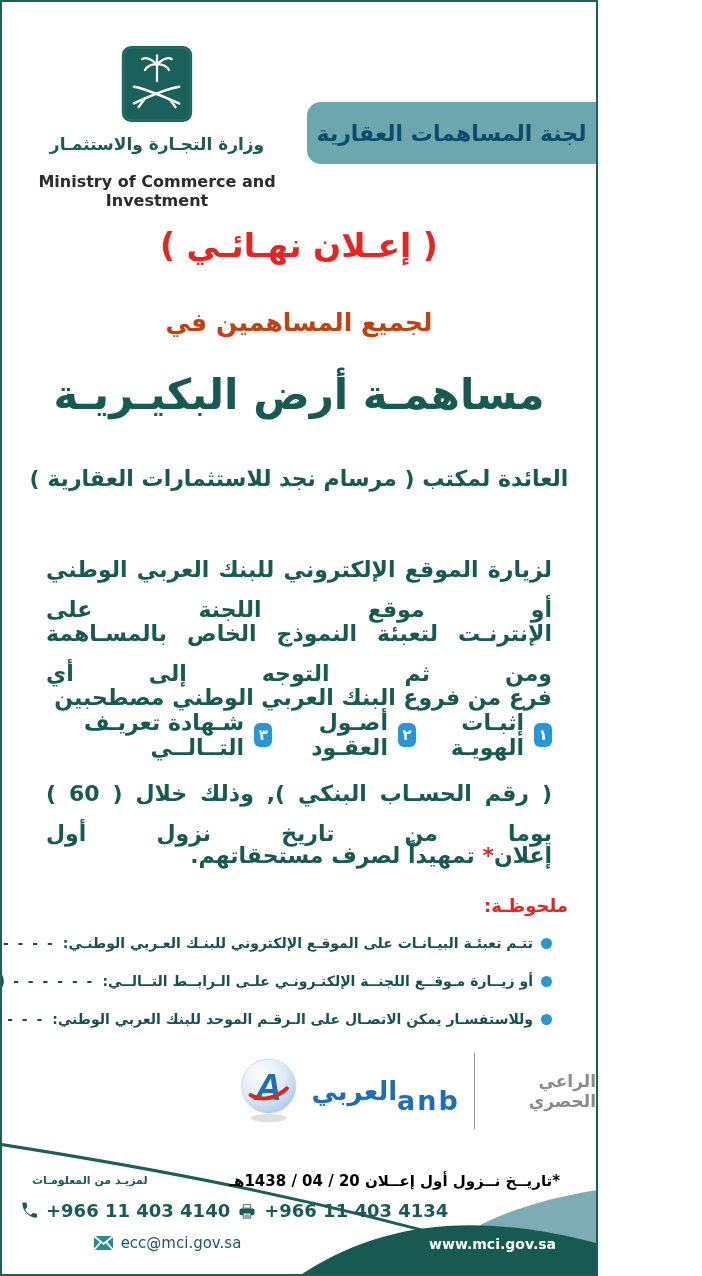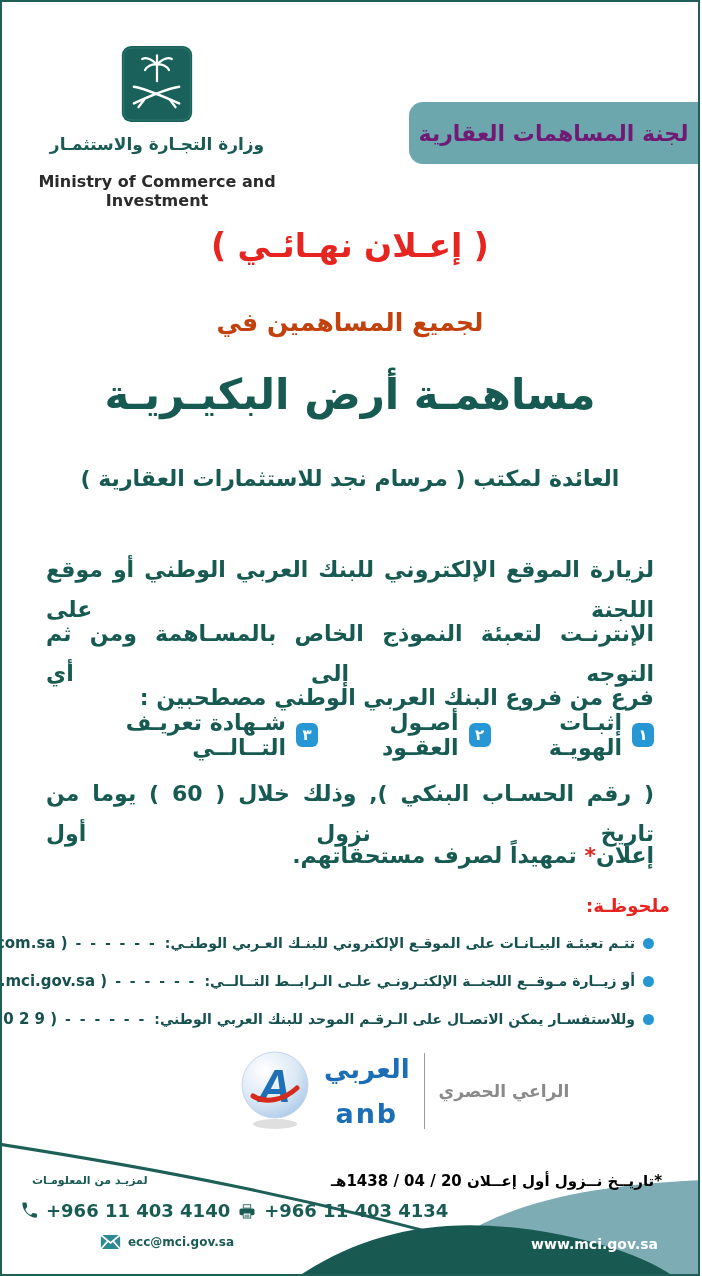--- a/index.html
+++ b/index.html
@@ -1,33 +1,33 @@
 <!DOCTYPE html>
 <html lang="ar"><head>
 <meta charset="utf-8">
 <style>
   html,body{margin:0;padding:0;background:#fff;}
   .page{
     position:relative;
-    width:700px;height:1276px;
+    width:598px;height:1276px;
     box-sizing:border-box;
     background:#ffffff;
     border:2px solid #1e5f58;
     overflow:hidden;
     font-family:"DejaVu Sans", sans-serif;
   }
   
   .ministry-block{position:absolute;left:30px;top:42px;width:250px;text-align:center;}
   .ministry-name-ar{margin-top:10px;font-size:17px;font-weight:bold;color:#1a5c54;}
   .ministry-name-en{margin-top:18px;font-size:16px;font-weight:bold;color:#2b2b2b;}
   .badge{
     position:absolute;right:0;top:100px;width:289px;height:62px;
     background:#6ca7ae;border-radius:14px 0 0 14px;
     display:flex;align-items:center;justify-content:center;
-    color:#701a75;font-size:22px;font-weight:bold;direction:rtl;
+    color:#0c4a6e;font-size:22px;font-weight:bold;direction:rtl;
   }
   
   .headline-red{position:absolute;left:0;top:224px;width:100%;text-align:center;
     color:#e62420;font-size:33px;font-weight:bold;direction:rtl;}
   .subtitle1{position:absolute;left:0;top:306px;width:100%;text-align:center;
     color:#c2410c;font-size:25px;font-weight:bold;direction:rtl;}
   .title-main{position:absolute;left:0;top:368px;width:100%;text-align:center;
     color:#175a52;font-size:42px;font-weight:bold;direction:rtl;}
   .subtitle2{position:absolute;left:0;top:464px;width:100%;text-align:center;
     color:#175a52;font-size:22px;font-weight:bold;direction:rtl;}
@@ -45,33 +45,33 @@
   
   .note-label{position:absolute;right:28px;top:893px;color:#e62420;
     font-size:18px;font-weight:bold;direction:rtl;}
   .note-line{position:absolute;right:44px;direction:rtl;display:flex;align-items:center;
     gap:8px;color:#17514f;font-size:14px;font-weight:bold;white-space:nowrap;}
   .note-dot{width:11px;height:11px;border-radius:50%;background:#2697d4;flex:0 0 auto;}
   .note-dashes{color:#17514f;letter-spacing:2px;}
   .note-value{direction:rtl;font-size:15px;}
   
   .sponsor{position:absolute;left:238px;top:1048px;display:flex;align-items:center;gap:14px;}
-  .anb-text{display:flex;flex-direction:column;align-items:center;line-height:1;text-align:center;}
+  .anb-text{display:flex;flex-direction:row;align-items:center;line-height:1;text-align:center;}
   .anb-ar{color:#1c6fb6;font-size:26px;font-weight:bold;}
   .anb-en{color:#1c6fb6;font-size:27px;font-weight:bold;letter-spacing:2px;margin-top:18px;}
   .sponsor-divider{width:1px;height:76px;background:#9a9a9a;}
   .sponsor-label{color:#8a8a8a;font-size:17px;font-weight:bold;direction:rtl;}
   
   .footer-svg{position:absolute;left:0;bottom:0;width:702px;height:180px;}
   .more-info{position:absolute;left:30px;top:1172px;color:#1a5c54;
     font-size:11px;font-weight:bold;direction:rtl;}
   .phone-row{position:absolute;left:18px;top:1198px;display:flex;align-items:center;gap:7px;
     color:#1a5c54;font-size:18px;font-weight:bold;}
   .email-row{position:absolute;left:0px;top:1232px;width:330px;display:flex;
-    align-items:center;justify-content:center;gap:7px;color:#1a5c54;font-size:12px;font-weight:bold;}
+    align-items:center;justify-content:center;gap:7px;color:#1a5c54;font-size:15px;font-weight:normal;}
   .date-note{position:absolute;right:36px;top:1170px;color:#000000;
     font-size:15px;font-weight:bold;direction:rtl;}
   .website{position:absolute;right:40px;top:1234px;color:#ffffff;font-size:14px;font-weight:bold;}
   .icon-svg{display:block;}
 </style>
 </head>
 <body>
 
 <div class="page">
 

